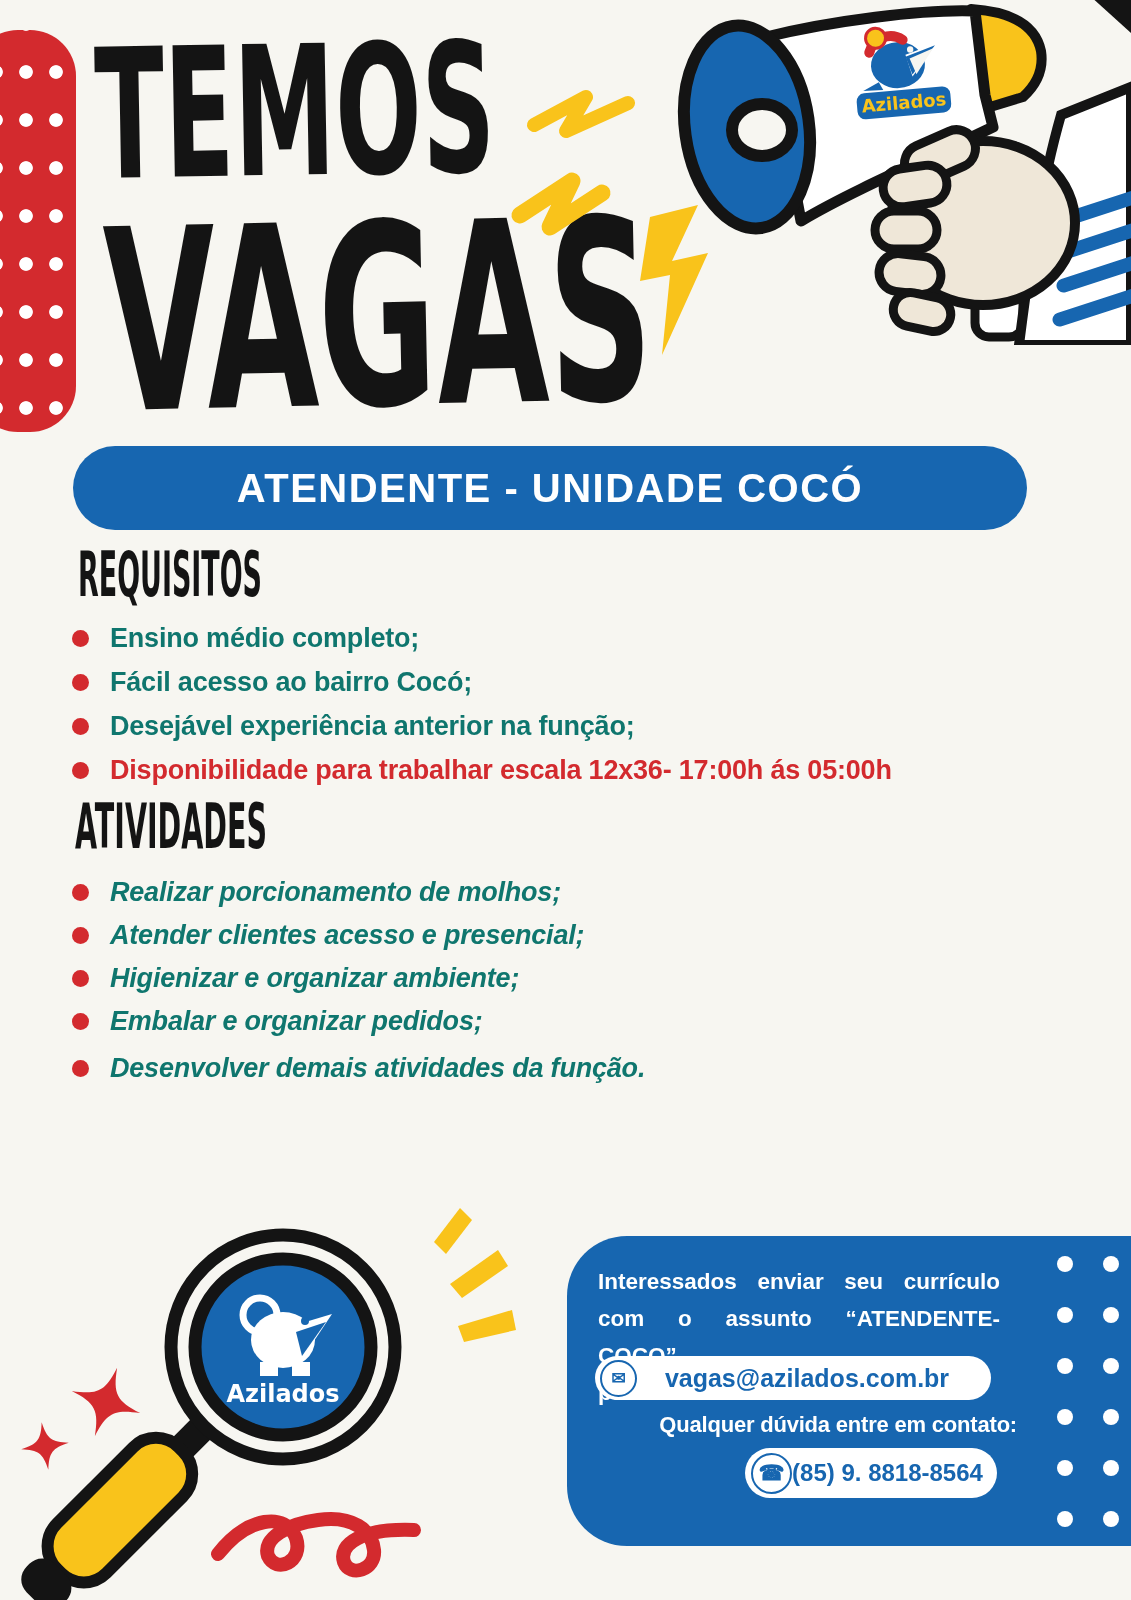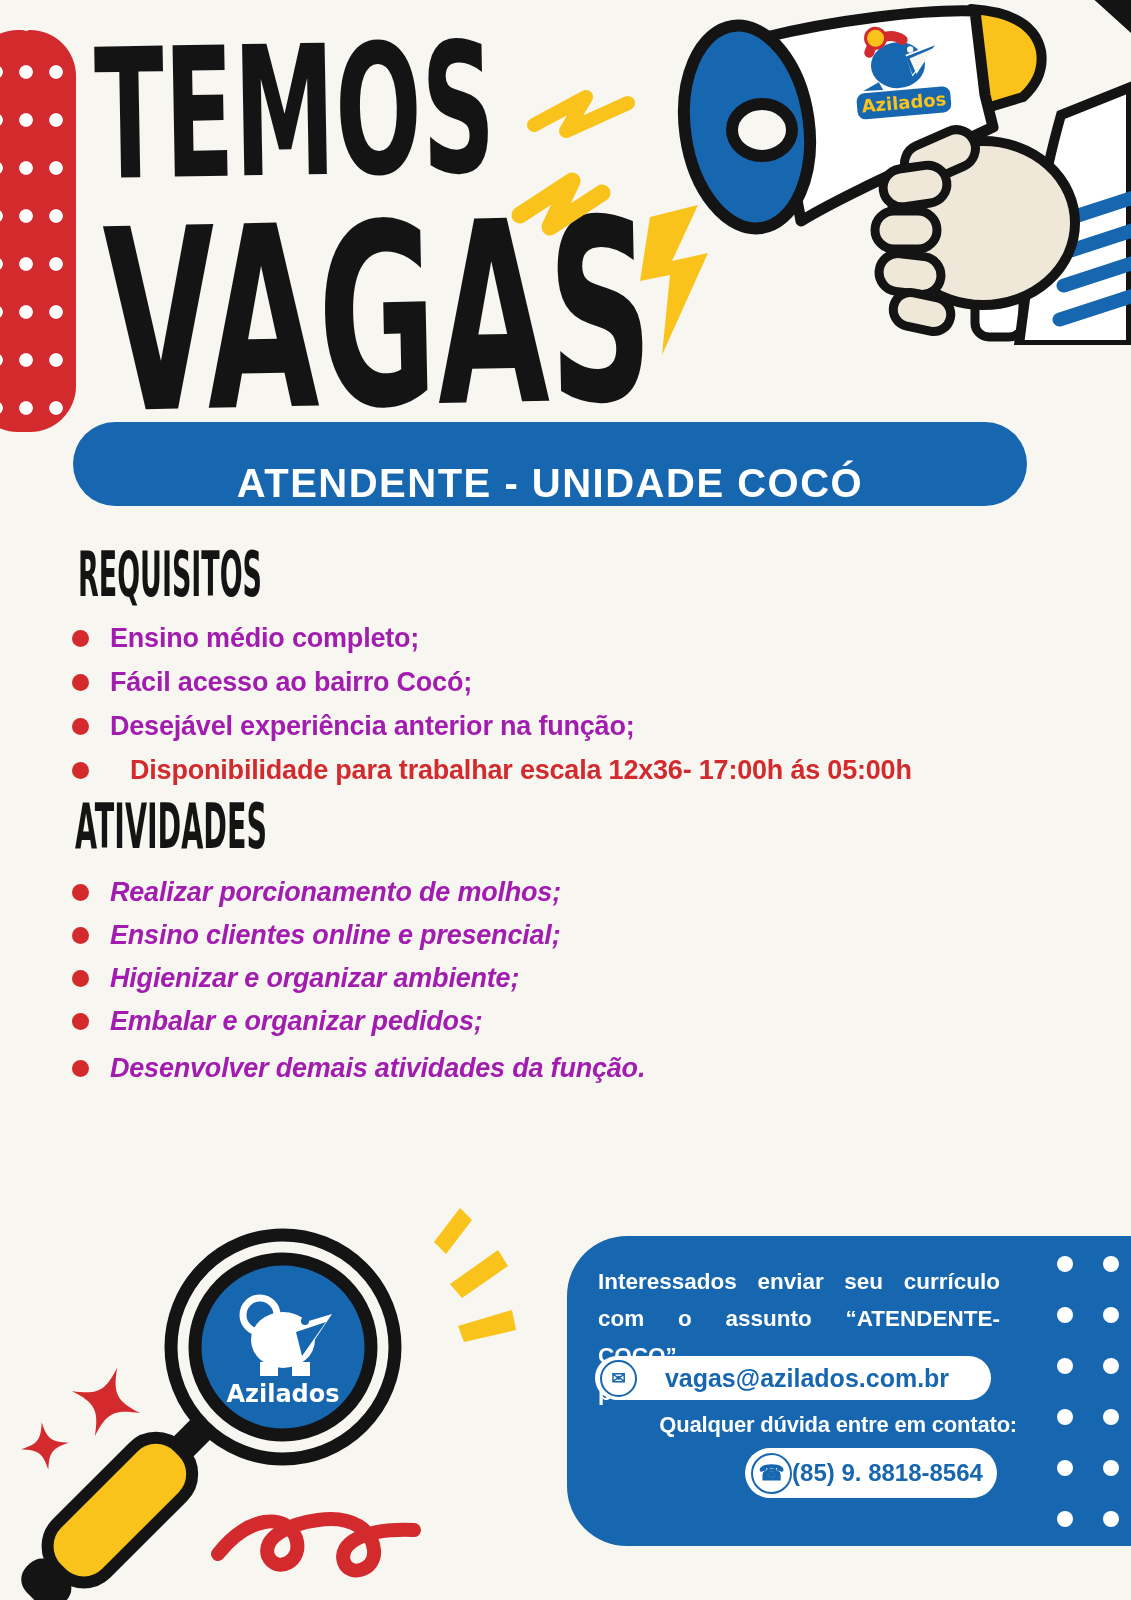--- a/index.html
+++ b/index.html
@@ -16,49 +16,49 @@
     background-color:#d32a2e;border-radius:46px;
     background-image:radial-gradient(circle,#ffffff 6.4px,rgba(255,255,255,0) 7.2px);
     background-size:30px 48px;background-position:9px 18px;
   }
 
   
   .title-svg{position:absolute;left:88px;top:18px;width:600px;height:410px;}
 
   
   .role-banner{
-    position:absolute;left:73px;top:422px;width:954px;height:84px;
+    position:absolute;left:73px;top:446px;width:954px;height:84px;
     background:#1766b0;border-radius:42px;
-    display:flex;align-items:flex-end;justify-content:center;
+    display:flex;align-items:center;justify-content:center;
   }
   .role-banner span{
     color:#ffffff;font-weight:bold;font-size:40px;letter-spacing:1.5px;
   }
 
   
   .section-heading-svg{position:absolute;width:260px;height:64px;}
   #req-heading{left:78px;top:544px;}
   #atv-heading{left:75px;top:796px;}
 
   ul.bullet-list{
     position:absolute;left:62px;margin:0;padding:0;list-style:none;width:1010px;
   }
   #req-list{top:616px;}
   #atv-list{top:871px;font-style:italic;}
   ul.bullet-list li{
     display:flex;align-items:center;height:44px;
-    font-weight:bold;font-size:27px;letter-spacing:-0.2px;color:#a21caf;
+    font-weight:bold;font-size:27px;letter-spacing:-0.2px;color:#0f766e;
   }
   #atv-list li{height:43px;}
   #atv-list li:last-child{margin-top:4px;}
   ul.bullet-list .dot{
     flex:0 0 auto;width:17px;height:17px;border-radius:50%;
     background:#d32a2e;margin:0 21px 0 10px;
   }
-  ul.bullet-list li.hl{color:#d32a2e;gap:20px;}
+  ul.bullet-list li.hl{color:#d32a2e;}
 
   
   .contact-card{
     position:absolute;left:567px;top:1236px;width:564px;height:310px;
     background:#1766b0;border-radius:60px 0 0 60px;
   }
   .contact-intro{
     position:absolute;left:31px;top:28px;width:402px;
     color:#fff;font-weight:bold;font-size:22.5px;line-height:1.64;
   }
@@ -191,21 +191,21 @@
   <svg id="atv-heading" class="section-heading-svg" viewBox="0 0 260 64">
     <text x="0" y="52" font-size="62" font-weight="bold" fill="#141414" textLength="192" lengthAdjust="spacingAndGlyphs">ATIVIDADES</text>
   </svg>
   <ul id="atv-list" class="bullet-list">
     <li>
         <span class="dot"></span>
         <span>Realizar porcionamento de molhos;</span>
       </li>
     <li>
         <span class="dot"></span>
-        <span>Ensino clientes online e presencial;</span>
+        <span>Atender clientes acesso e presencial;</span>
       </li>
     <li>
         <span class="dot"></span>
         <span>Higienizar e organizar ambiente;</span>
       </li>
     <li>
         <span class="dot"></span>
         <span>Embalar e organizar pedidos;</span>
       </li>
     <li>

